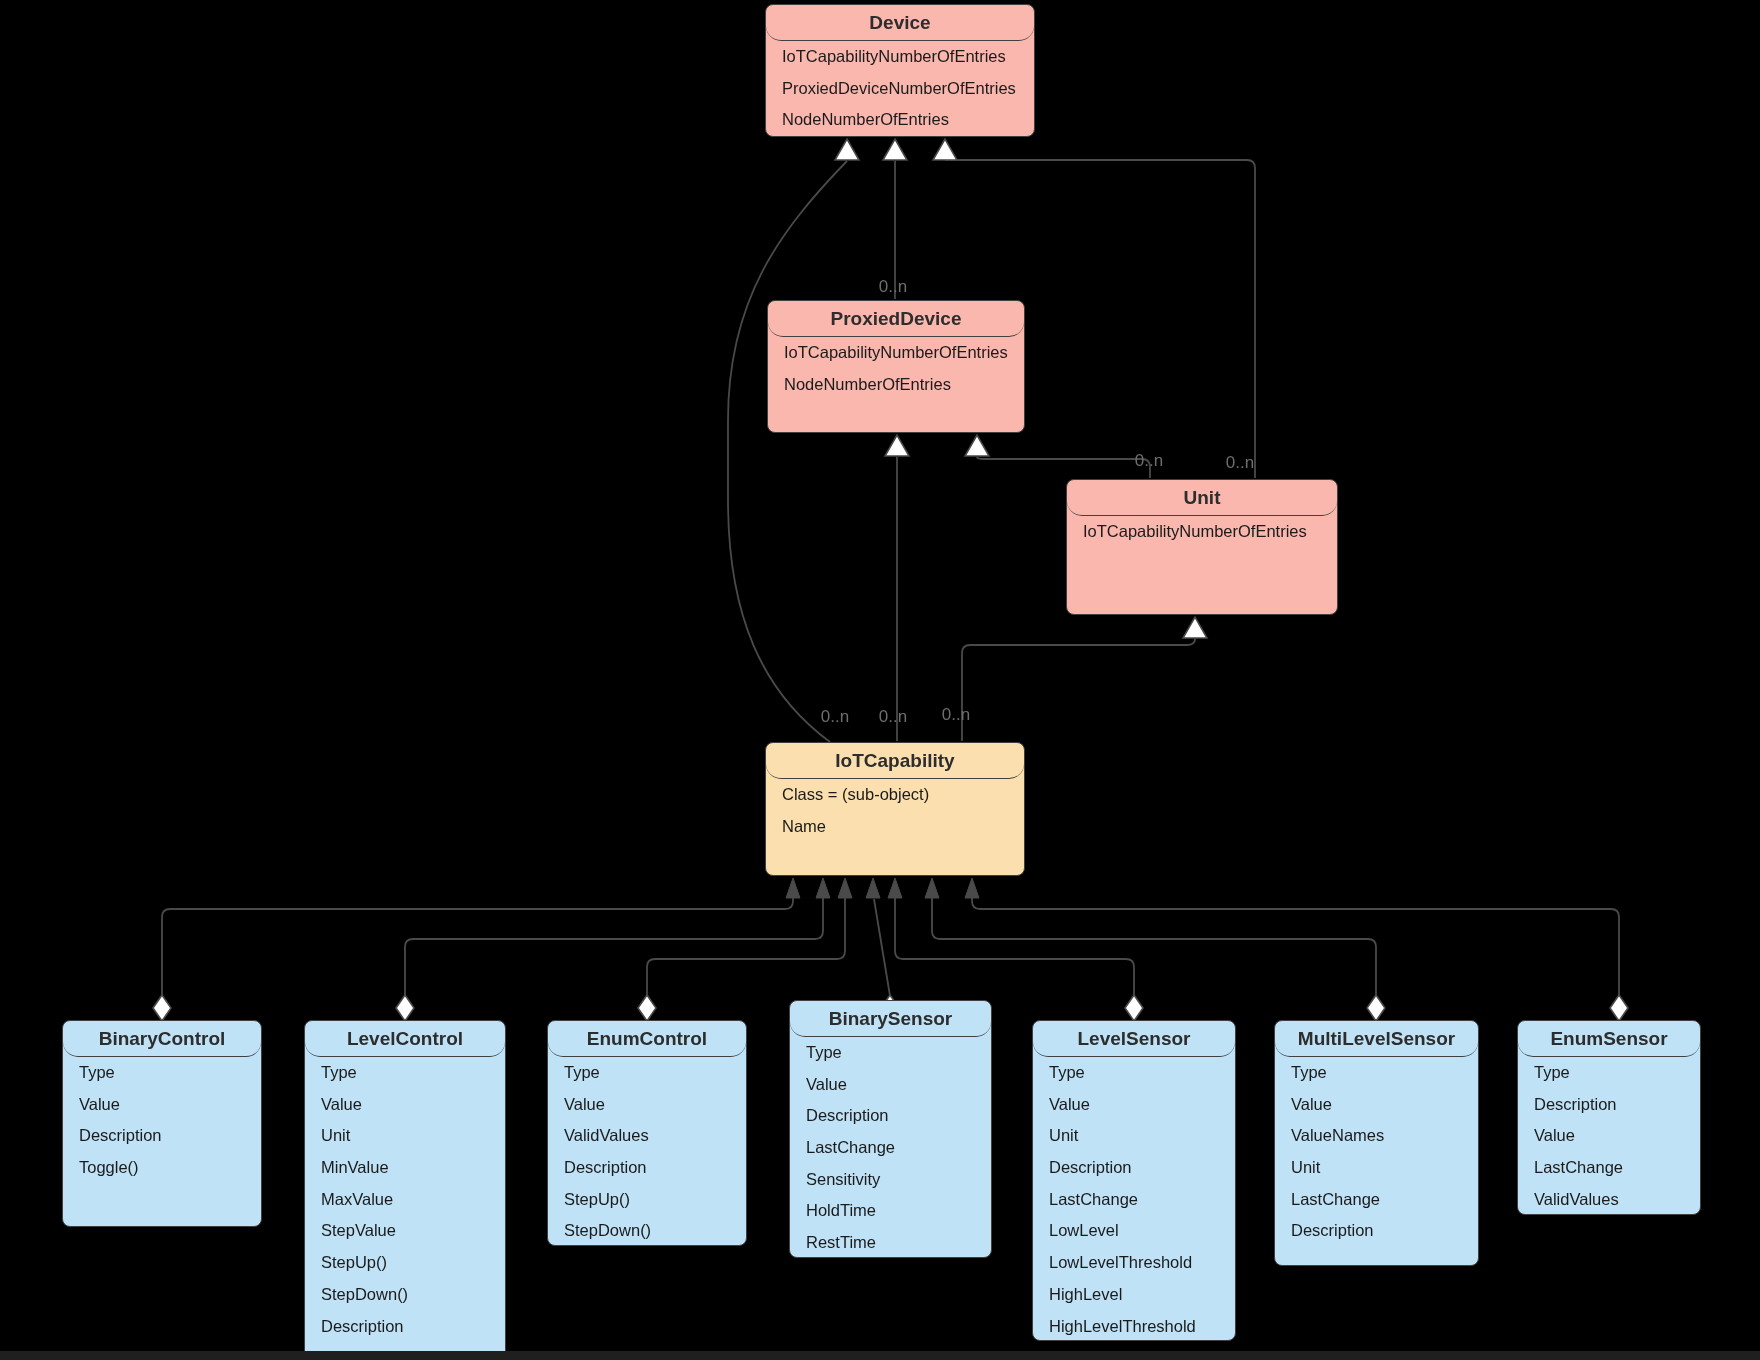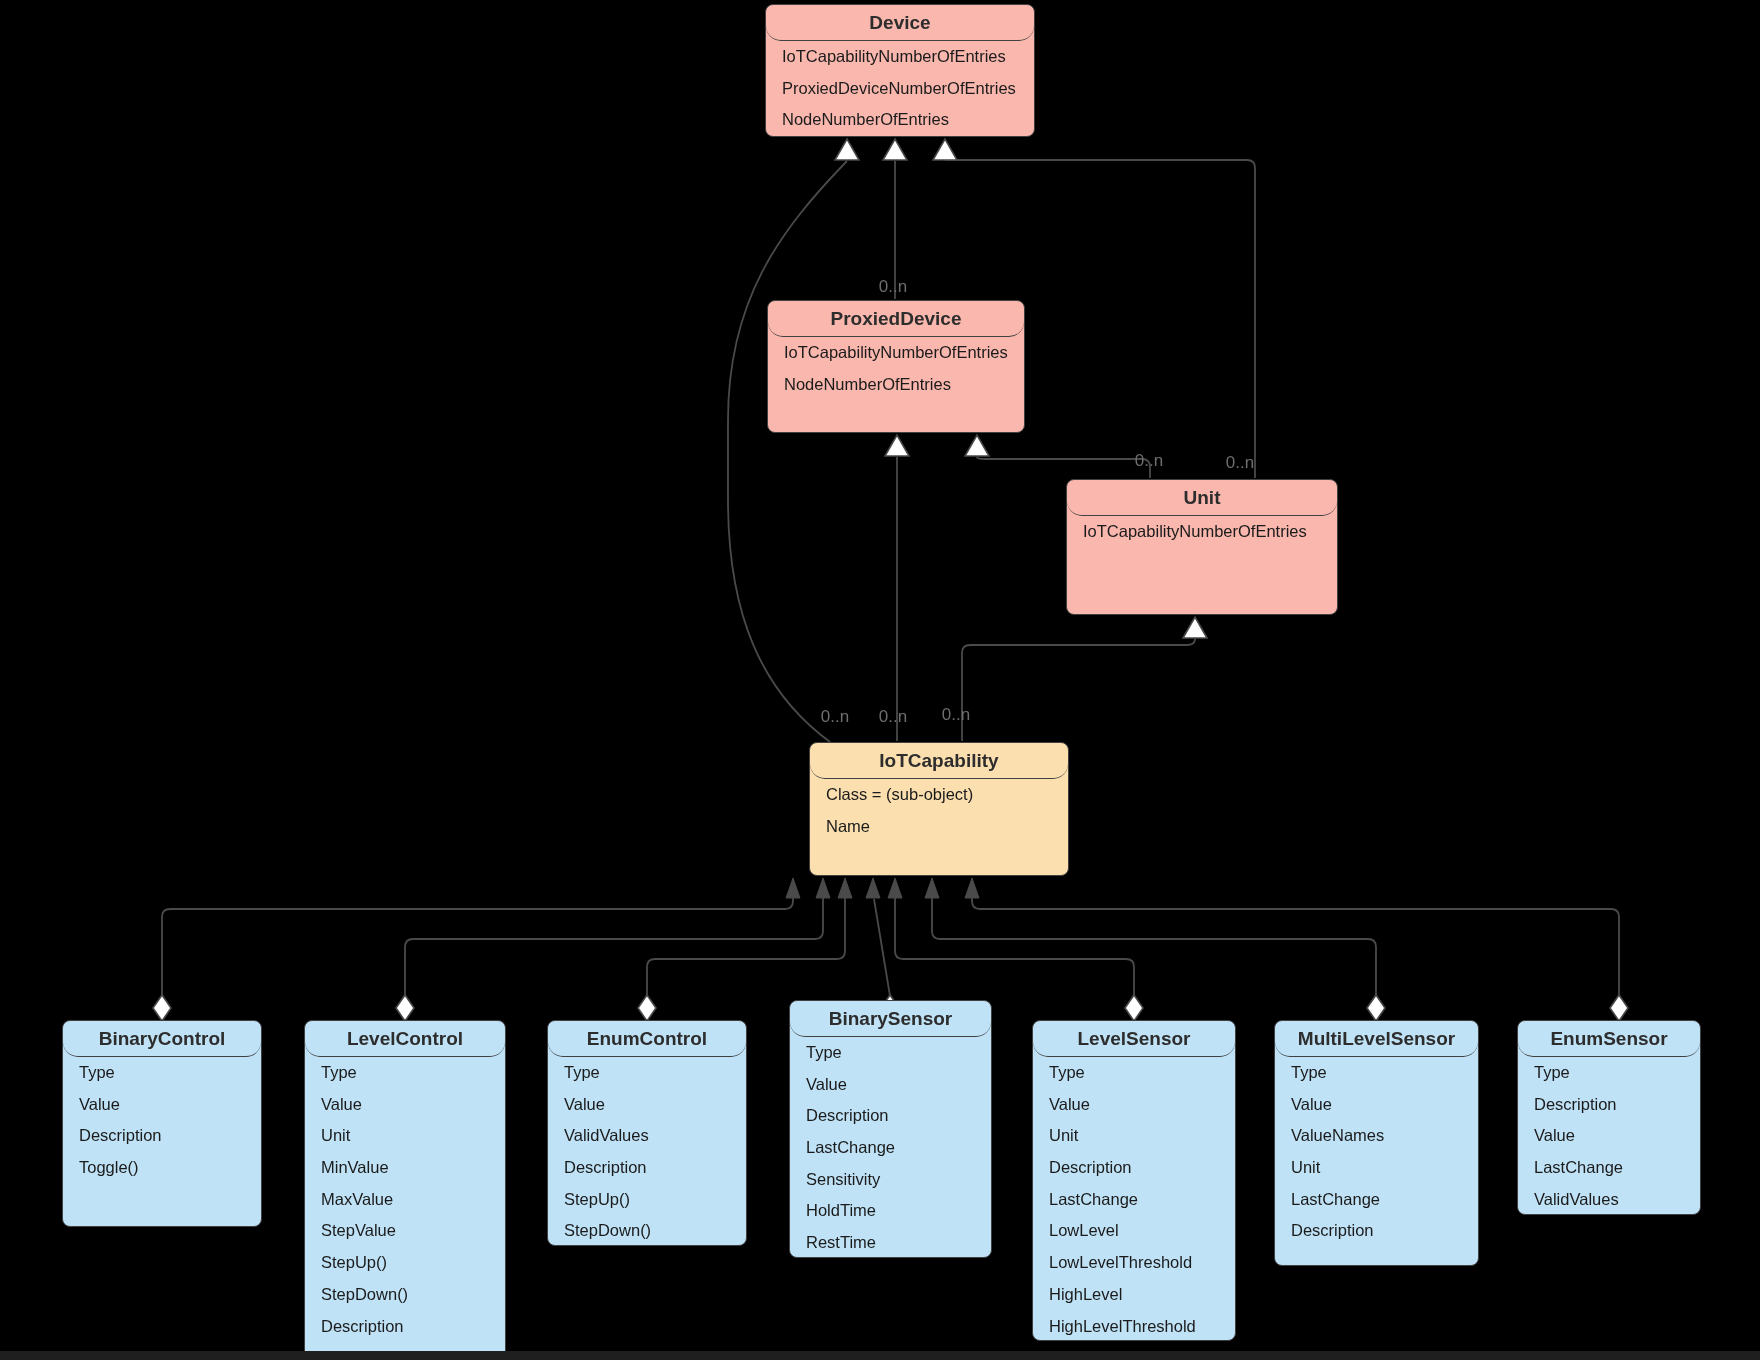--- a/index.html
+++ b/index.html
@@ -88,21 +88,21 @@
         <div class="class-attr">IoTCapabilityNumberOfEntries</div>
         <div class="class-attr">NodeNumberOfEntries</div>
       </div>
     </div>
   <div class="class-box" style="left: 1066px; top: 479px; width: 272px; height: 136px; background: rgb(249, 183, 174);">
       <div class="class-title">Unit</div>
       <div>
         <div class="class-attr">IoTCapabilityNumberOfEntries</div>
       </div>
     </div>
-  <div class="class-box" style="left: 765px; top: 742px; width: 260px; height: 134px; background: rgb(251, 223, 175); margin-left: 44px;">
+  <div class="class-box" style="left: 765px; top: 742px; width: 260px; height: 134px; background: rgb(251, 223, 175);">
       <div class="class-title">IoTCapability</div>
       <div>
         <div class="class-attr">Class = (sub-object)</div>
         <div class="class-attr">Name</div>
       </div>
     </div>
   <div class="class-box" style="left: 62px; top: 1020px; width: 200px; height: 207px; background: rgb(191, 226, 246);">
       <div class="class-title">BinaryControl</div>
       <div>
         <div class="class-attr">Type</div>

